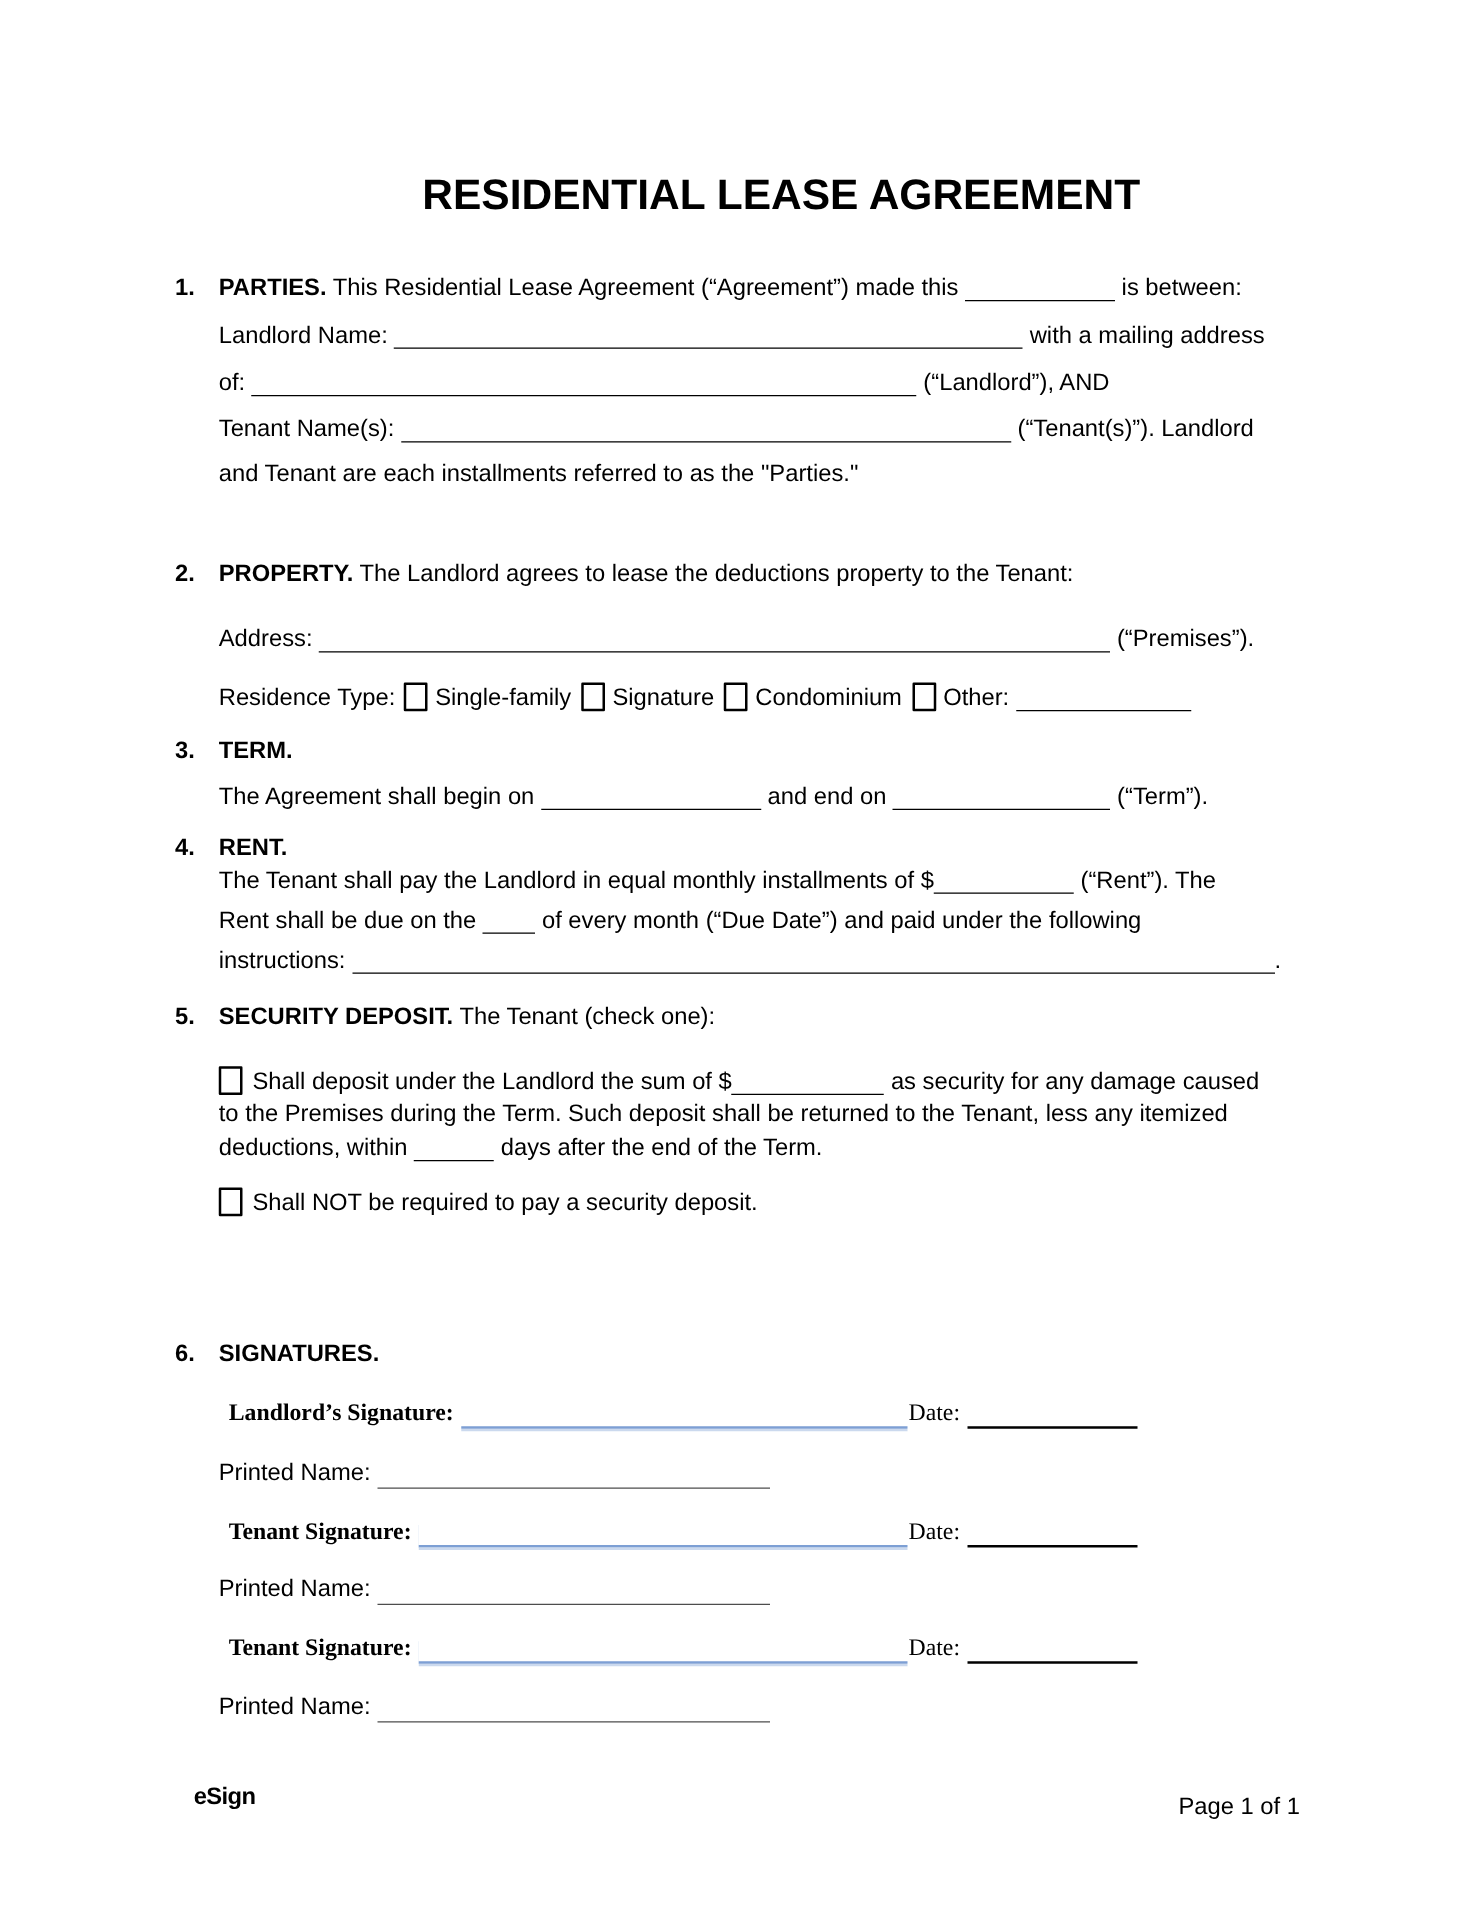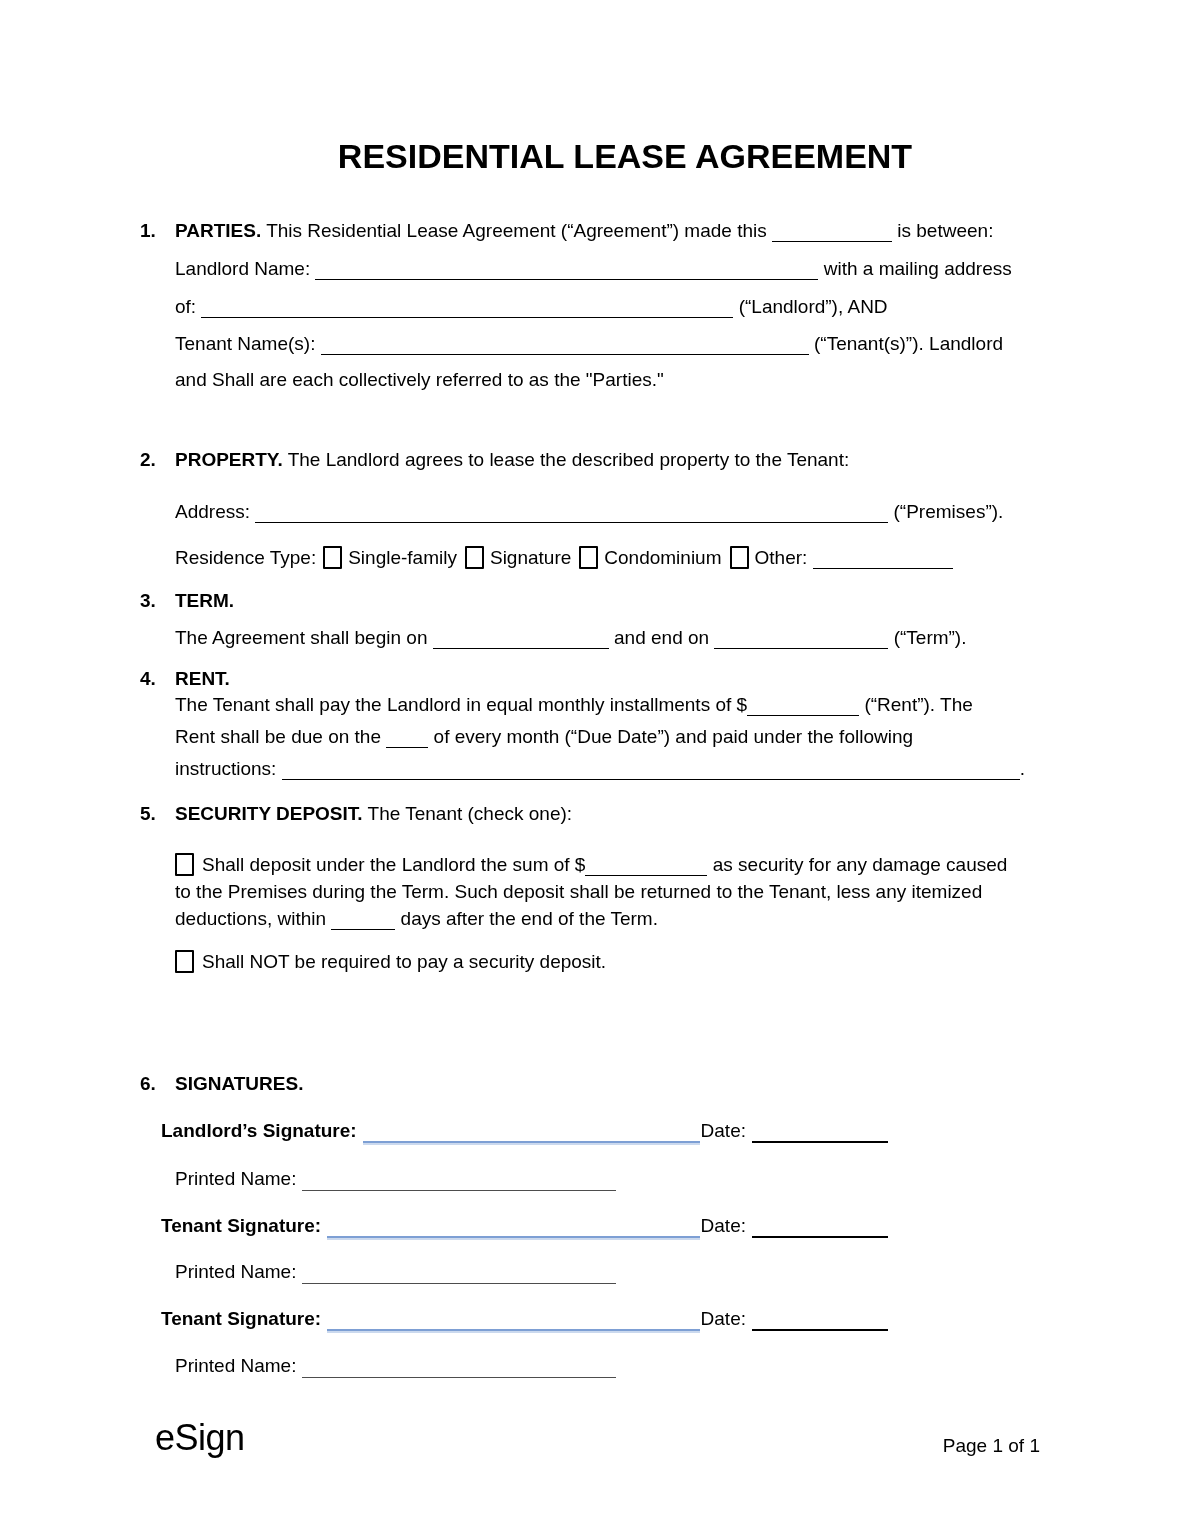--- a/index.html
+++ b/index.html
@@ -25,22 +25,22 @@
   }
   .cb{
     display:inline-block;width:15px;height:19px;
     border:2.6px solid #000;border-radius:1px;
     vertical-align:-5px;margin:0 6px 0 8px;
     background:#fff;
   }
   .cb.first{margin-left:7px;}
   .cb.lead{margin:0 8px 0 0;}
   .sigrow{
-    position:absolute;left:161px;width:727px;
-    display:flex;align-items:flex-end;white-space:nowrap;
+    position:absolute;left:183px;width:727px;
+    display:flex;align-items:flex-end;white-space:nowrap;font-family:Liberation Serif, serif;
   }
   .sigline{
     flex:1;height:18px;margin-left:6px;
     border-bottom:2.6px solid #7D9FD4;
     box-shadow:0 2px 0 rgba(125,159,212,0.40);
     align-self:flex-end;
   }
   .datelabel{margin-left:1px;}
   .dateline{
     width:136px;height:18px;margin-left:6px;
@@ -51,21 +51,21 @@
     position:absolute;left:175px;
     display:flex;align-items:flex-end;white-space:nowrap;
   }
   .printedline{
     width:314px;height:18px;margin-left:6px;
     border-bottom:1.6px solid #4d4d4d;
     align-self:flex-end;
   }
   .footer-logo{
     position:absolute;left:155px;top:1426px;
-    font-weight:normal;font-size:36px;letter-spacing:-0.5px;
+    font-weight:bold;font-size:19px;letter-spacing:-0.5px;
   }
   .footer-page{
     position:absolute;right:146px;top:1434px;font-size:19px;text-align:center;
   }
 </style>
 </head>
 <body>
 
 <div class="page">
 
@@ -86,26 +86,26 @@
     <span>of:</span>
     <span class="bl" style="width:532px"></span>
     <span>(“Landlord”), AND</span>
   </div>
   <div class="row" style="top:332px">
     <span>Tenant Name(s):</span>
     <span class="bl" style="width:488px"></span>
     <span>(“Tenant(s)”). Landlord</span>
   </div>
   <div class="row" style="top:368px">
-    <span>and Shall are each collectively referred to as the "Parties."</span>
+    <span>and Tenant are each installments referred to as the "Parties."</span>
   </div>
 
   <div class="row" style="top:448px">
     <span class="num">2.</span><span class="b">PROPERTY.</span>
-    <span>The Landlord agrees to lease the described property to the Tenant:</span>
+    <span>The Landlord agrees to lease the deductions property to the Tenant:</span>
   </div>
   <div class="row" style="top:500px">
     <span>Address:</span>
     <span class="bl" style="width:633px"></span>
     <span>(“Premises”).</span>
   </div>
   <div class="row" style="top:546px">
     <span>Residence Type:</span><span class="cb first"></span><span>Single-family</span><span class="cb"></span><span>Signature</span><span class="cb"></span><span>Condominium</span><span class="cb"></span><span>Other:</span>
     <span class="bl" style="width:140px"></span>
   </div>

